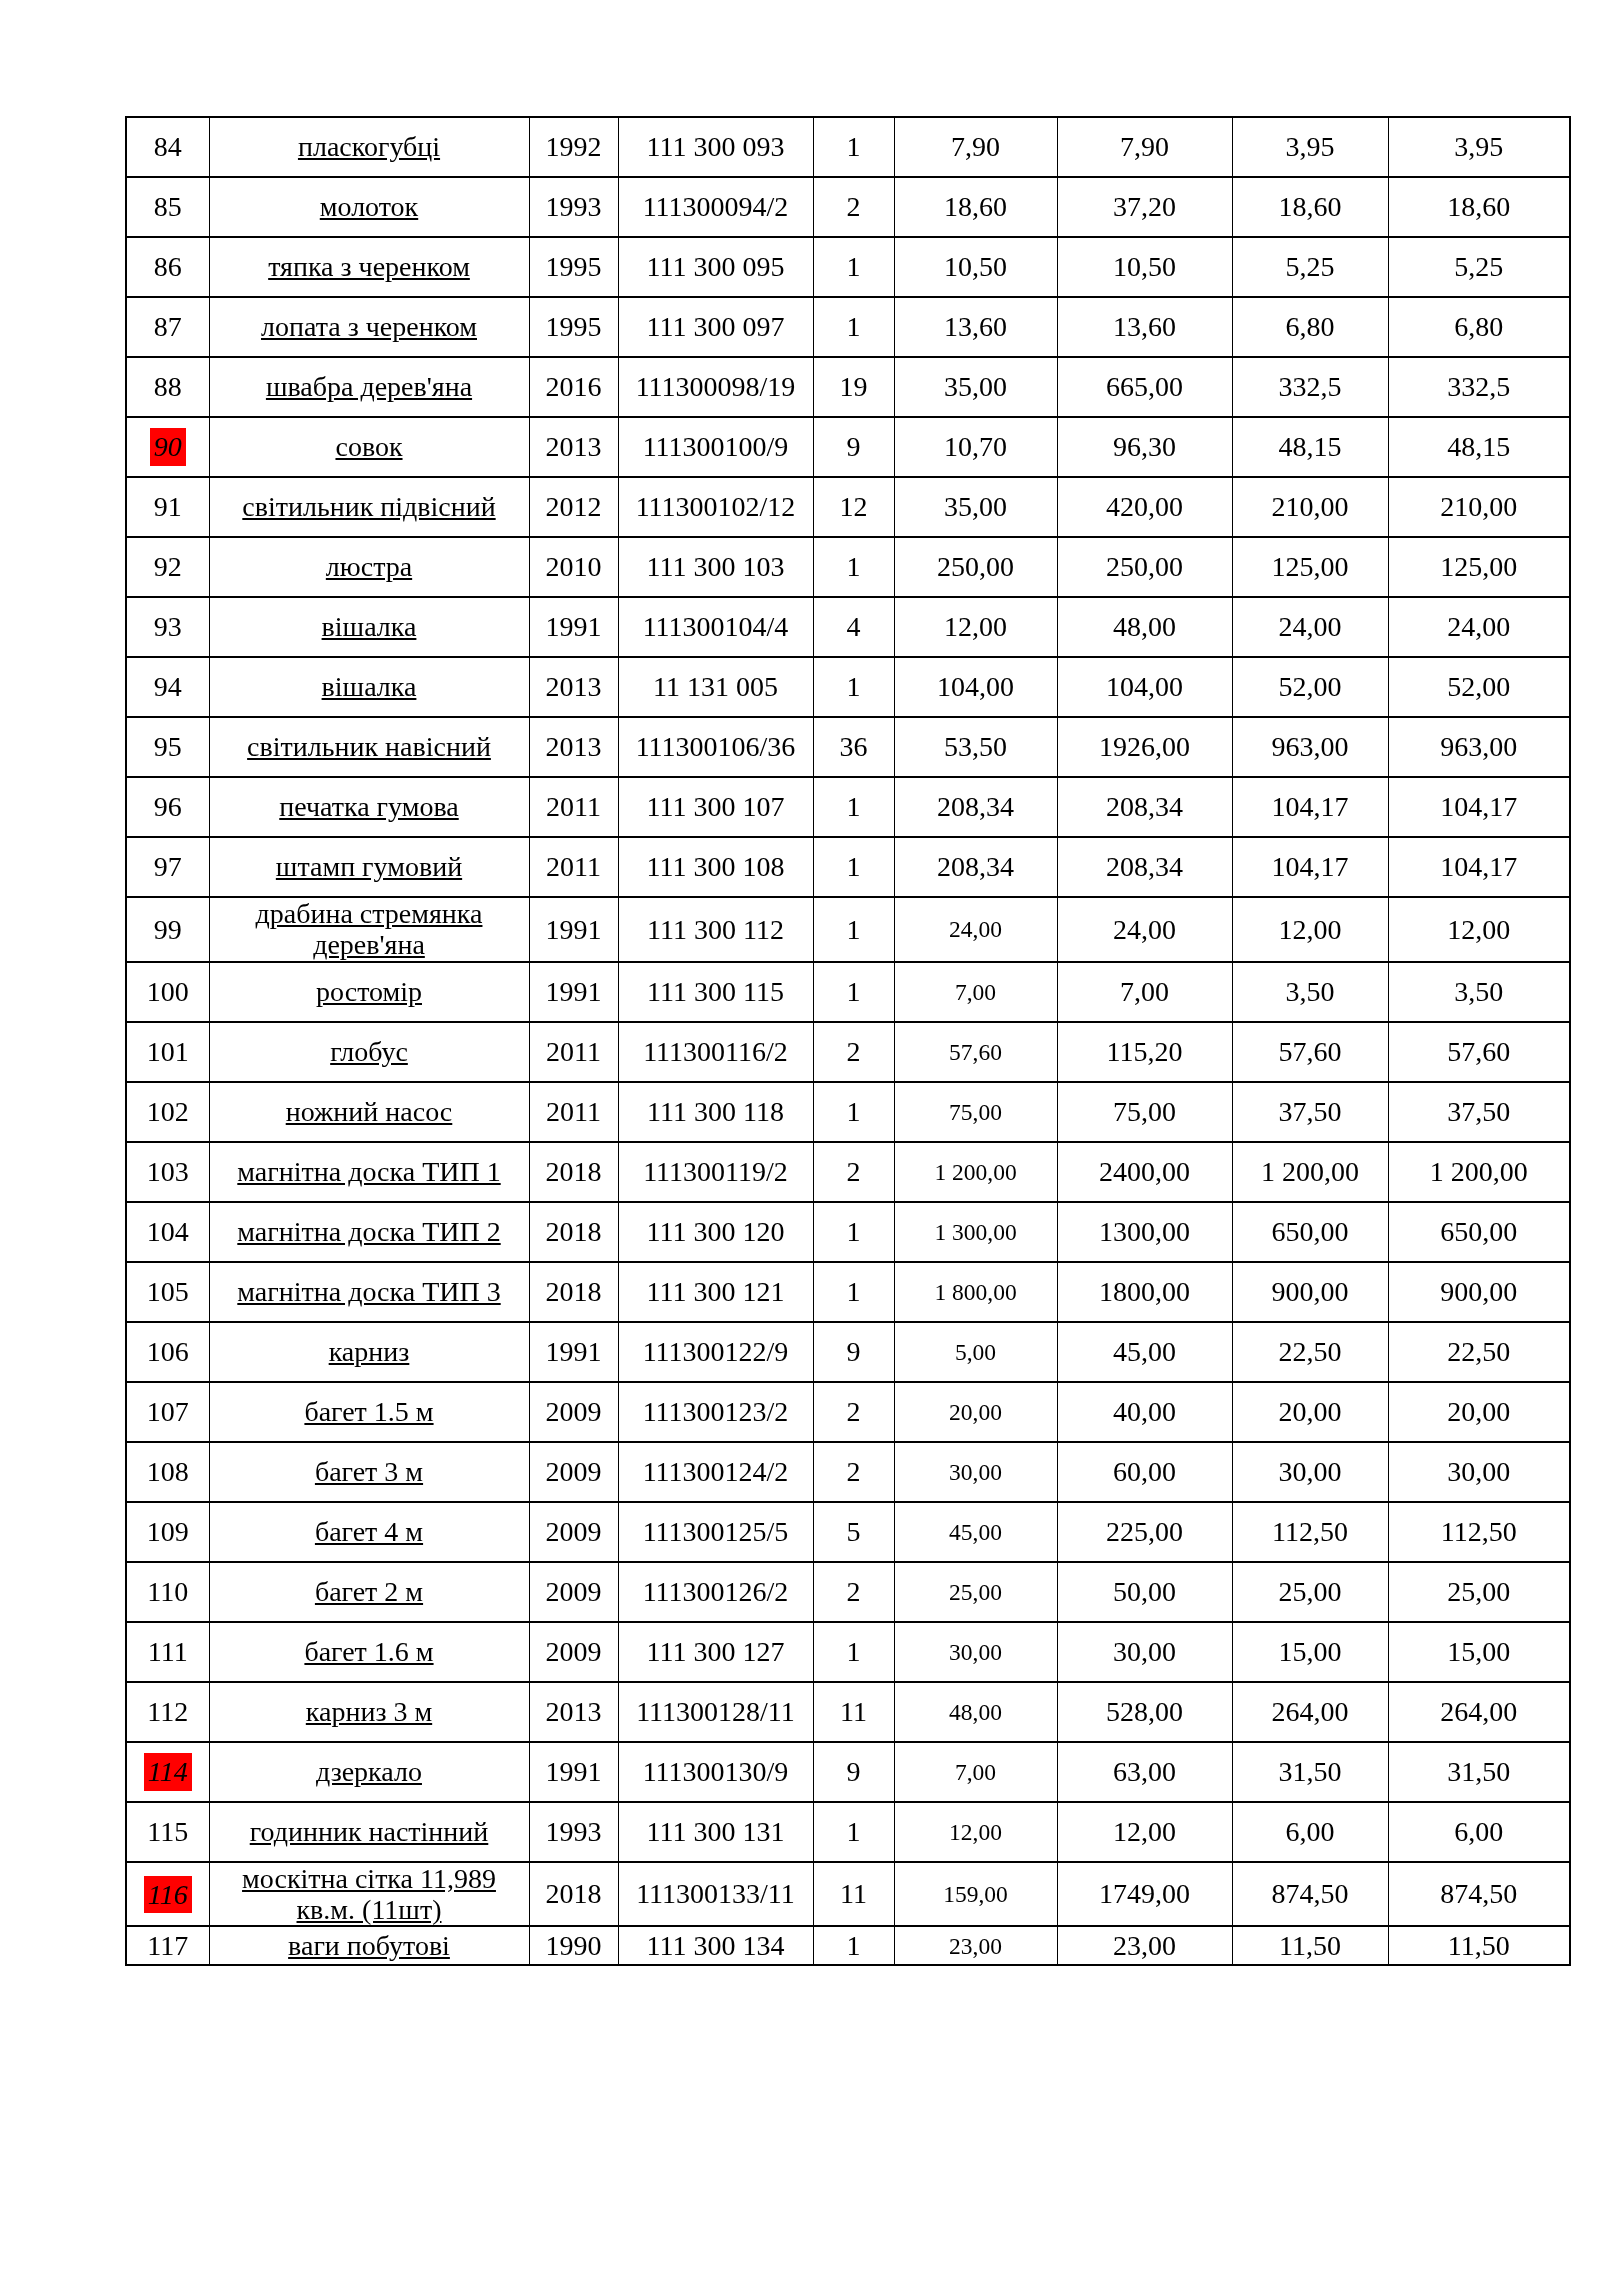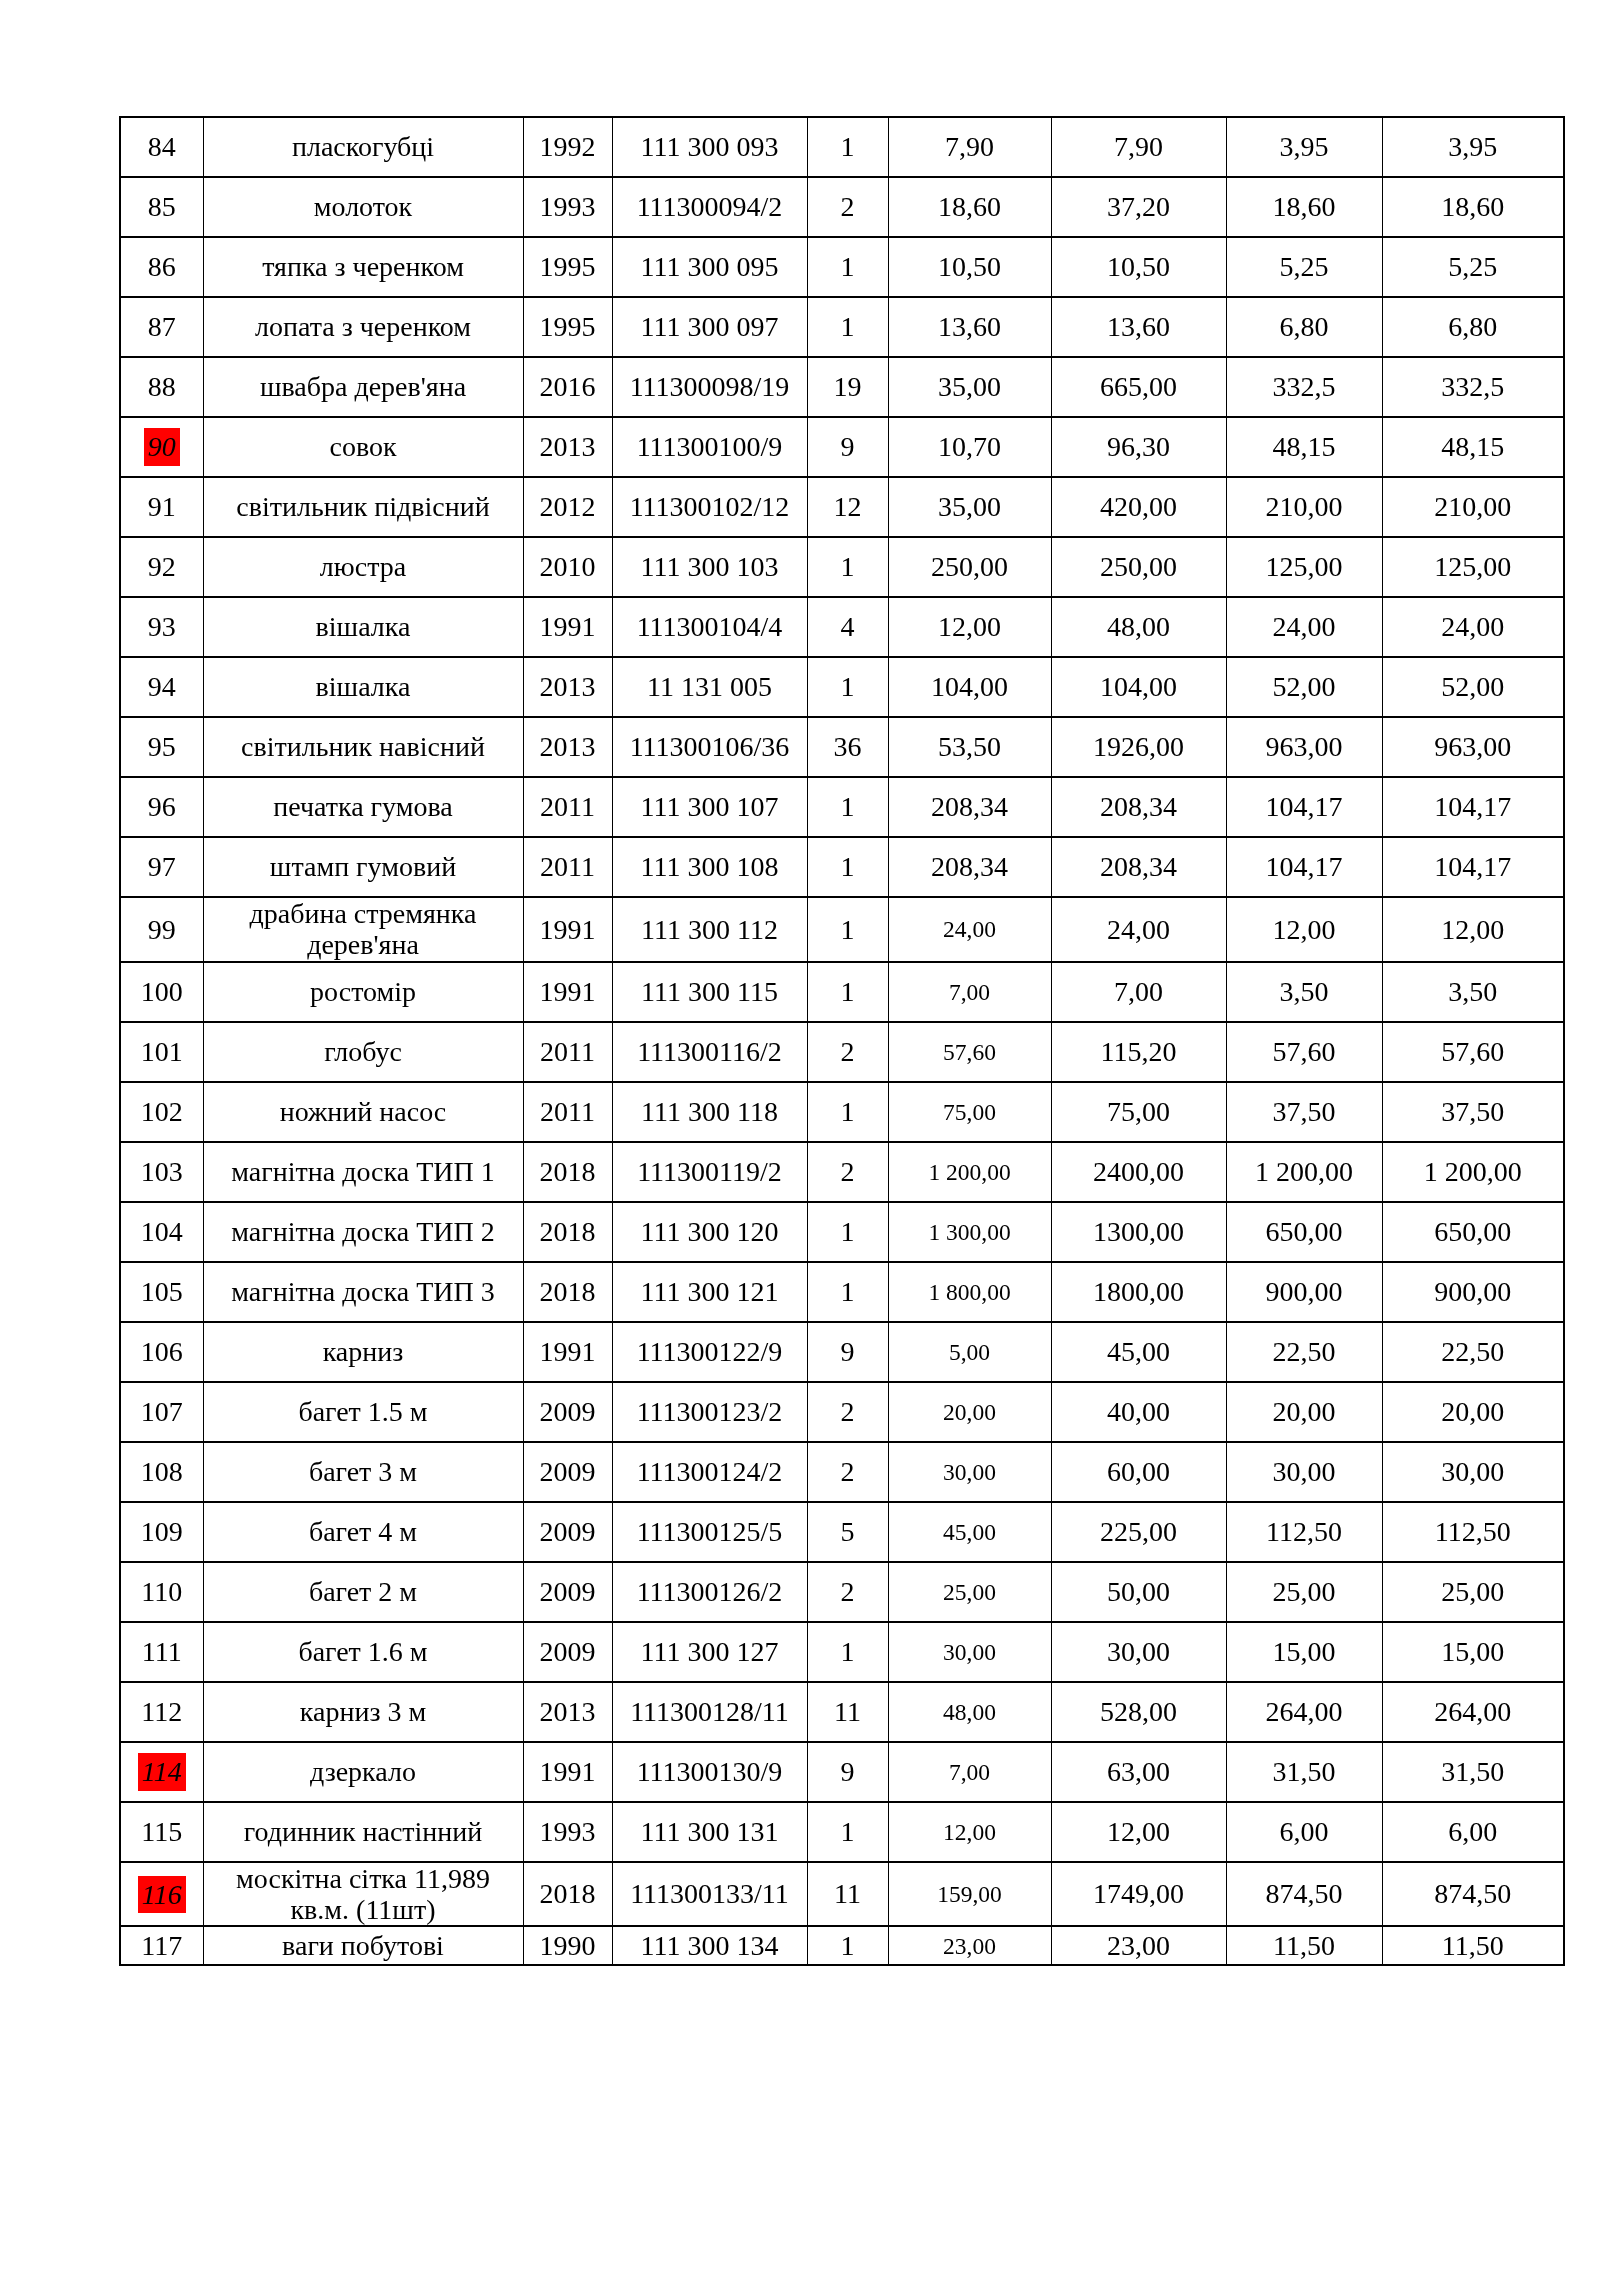--- a/index.html
+++ b/index.html
@@ -9,21 +9,21 @@
   }
   body {
     position: relative;
     width: 1621px;
     height: 2293px;
     font-family: "Liberation Serif", "DejaVu Serif", serif;
     color: #000000;
   }
   table.inv {
     position: absolute;
-    left: 119px;
+    left: 125px;
     top: 116px;
     width: 1445px;
     border-collapse: collapse;
     table-layout: fixed;
     border: 2px solid #000000;
   }
   table.inv td {
     border-left: 1px solid #000000;
     border-right: 1px solid #000000;
     border-top: 2px solid #000000;
@@ -35,20 +35,21 @@
     vertical-align: middle;
     text-align: center;
     overflow: hidden;
     box-sizing: border-box;
   }
   table.inv tr.row-short td { height: 39px; }
   td.cell-name {
     text-align: left;
     vertical-align: bottom;
     padding: 2.9px 5.9px 5.9px 10.8px;
+    text-decoration: underline;
   }
   td.cell-total {
     vertical-align: top;
     padding-top: 2.9px;
   }
   td.cell-price.small-price { font-size: 23.5px; }
   span.hl {
     background: #ff0000;
     padding: 2.9px 3.9px 3.9px 3.9px;
     font-style: italic;

